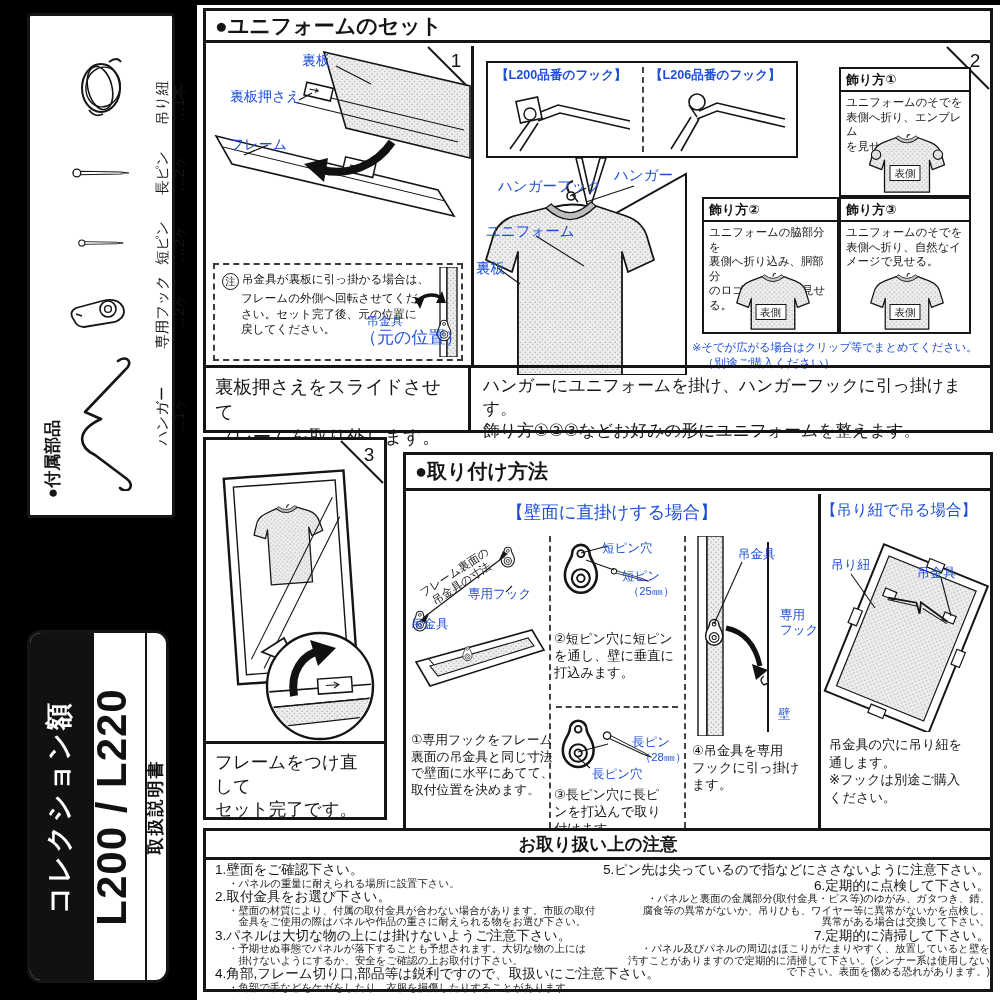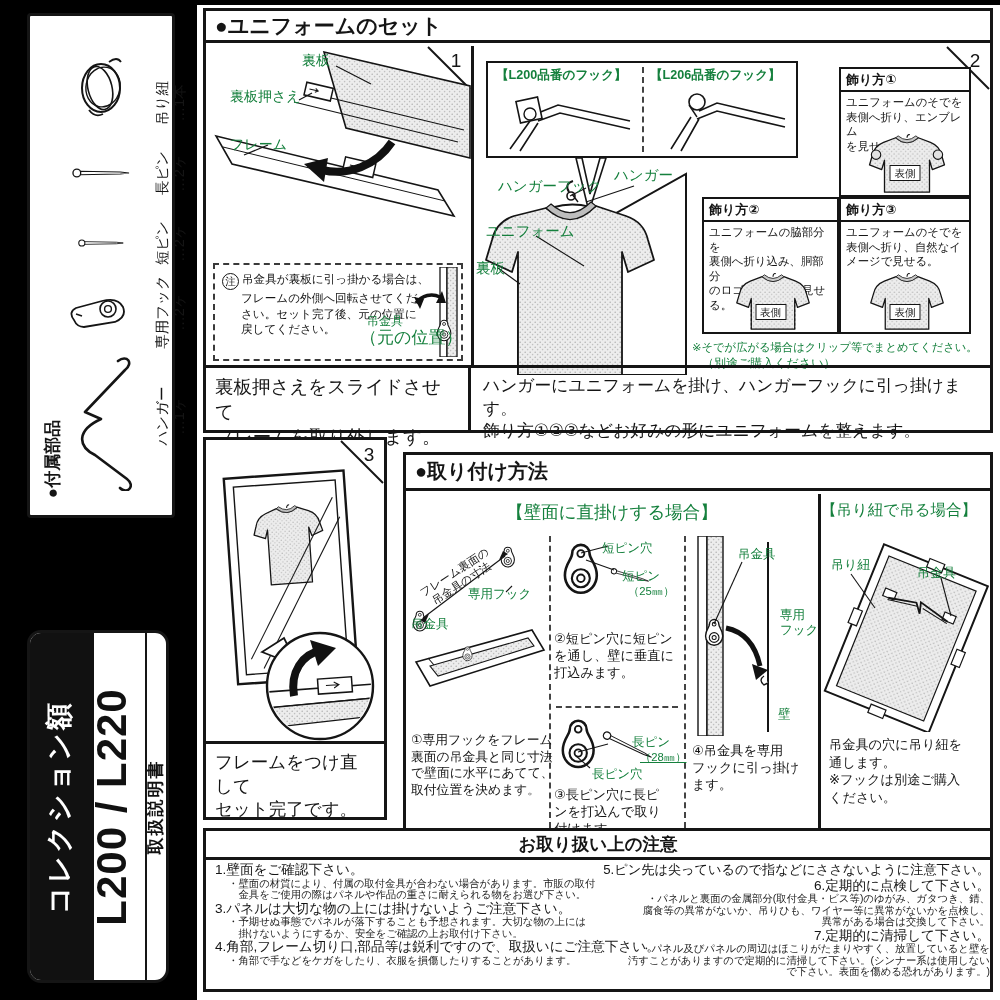--- a/index.html
+++ b/index.html
@@ -7,21 +7,21 @@
     width:1000px;height:1000px;position:relative;overflow:hidden;
     background:#000;
     font-family:"Liberation Sans","DejaVu Sans",sans-serif;
     color:#151515;
     -webkit-font-smoothing:antialiased;
   }
   .abs{position:absolute;}
   .page{position:absolute;left:197px;top:5px;right:0;bottom:0;background:#fff;}
   .box{position:absolute;background:#fff;border:3px solid #151515;box-sizing:border-box;}
   .ibox{position:absolute;background:#fff;border:2px solid #151515;box-sizing:border-box;}
-  .lbl{position:absolute;white-space:nowrap;color:#15803d;}
+  .lbl{position:absolute;white-space:nowrap;color:#1d4ed8;}
   .rot{position:absolute;transform:translate(-50%,-50%) rotate(-90deg);white-space:nowrap;text-align:center;}
   .sec-head{position:absolute;left:0;right:0;top:0;border-bottom:3px solid #151515;
     font-weight:bold;display:flex;align-items:center;padding-left:9px;box-sizing:border-box;}
   .badge{position:absolute;top:0;right:0;width:44px;height:44px;pointer-events:none;}
   .badge svg{display:block;}
   .capcell{box-sizing:border-box;padding:7px 9px;line-height:1.35;}
   .notebox{position:absolute;border:2px dashed #3a3a3a;background:#fff;box-sizing:border-box;}
   .note-mark{display:inline-block;border:1.5px solid #151515;border-radius:50%;width:15px;height:15px;
     line-height:15px;text-align:center;font-size:10.5px;margin-right:3px;vertical-align:-2px;}
   .deco{position:absolute;background:#fff;border:2px solid #151515;box-sizing:border-box;}
@@ -395,21 +395,21 @@
         <g transform="translate(4,2)">
             <use href="#pear-sym" width="26" height="40" transform="scale(1.4)"></use>
           </g>
         <g transform="translate(48,12) rotate(26)">
             <use href="#pin-sym" width="58" height="11"></use>
           </g>
         <line x1="22" y1="36" x2="52" y2="28" stroke="#151515" stroke-width="1.1"></line>
         <line x1="20" y1="40" x2="34" y2="52" stroke="#151515" stroke-width="1.1"></line>
       </svg>
       <div class="lbl" style="left:226px;top:240px;font-size:12.5px;">長ピン</div>
-      <div class="lbl" style="left:234px;top:256px;font-size:11.3px;text-decoration:underline;">（28㎜）</div>
+      <div class="lbl" style="left:234px;top:256px;font-size:11.3px;">（28㎜）</div>
       <div class="lbl" style="left:186px;top:272px;font-size:12.5px;">長ピン穴</div>
       <div class="mcap" style="left:148px;top:292px;font-size:13.2px;line-height:17px;">
         <div>③長ピン穴に長ピ</div>
         <div>ンを打込んで取り</div>
         <div>付けます。</div>
       </div>
 
       <svg class="abs" style="left:284px;top:42px" width="124" height="200" viewBox="0 0 124 200">
         <rect x="8" y="0" width="9" height="200" fill="#fff" stroke="#151515" stroke-width="1.4"></rect>
         <rect x="17" y="0" width="16" height="200" fill="url(#stip)" stroke="#151515" stroke-width="1.4"></rect>
@@ -464,20 +464,22 @@
     </div>
   </div>
 </div>
 
 <div class="box" style="left:203px;top:828px;width:790px;height:164px;">
   <div class="abs" style="left:0;right:0;top:0;height:26px;border-bottom:3px solid #151515;
        display:flex;align-items:center;justify-content:center;font-size:17.5px;font-weight:bold;">お取り扱い上の注意</div>
 
   <div class="abs" style="left:9px;top:31px;width:382px;">
     <div class="p-head">1.壁面をご確認下さい。</div>
+    <div class="p-line">・パネルの重量に耐えられる場所に設置下さい。</div>
+    <div class="p-head">2.取付金具をお選び下さい。</div>
     <div class="p-line">・壁面の材質により、付属の取付金具が合わない場合があります。市販の取付</div>
     <div class="p-line">　金具をご使用の際はパネルや作品の重さに耐えられる物をお選び下さい。</div>
     <div class="p-head">3.パネルは大切な物の上には掛けないようご注意下さい。</div>
     <div class="p-line">・予期せぬ事態でパネルが落下することも予想されます。大切な物の上には</div>
     <div class="p-line">　掛けないようにするか、安全をご確認の上お取付け下さい。</div>
     <div class="p-head">4.角部,フレーム切り口,部品等は鋭利ですので、取扱いにご注意下さい。</div>
     <div class="p-line">・角部で手などをケガをしたり、衣服を損傷したりすることがあります。</div>
   </div>
 
   <div class="abs" style="left:396px;top:31px;width:388px;text-align:right;">

